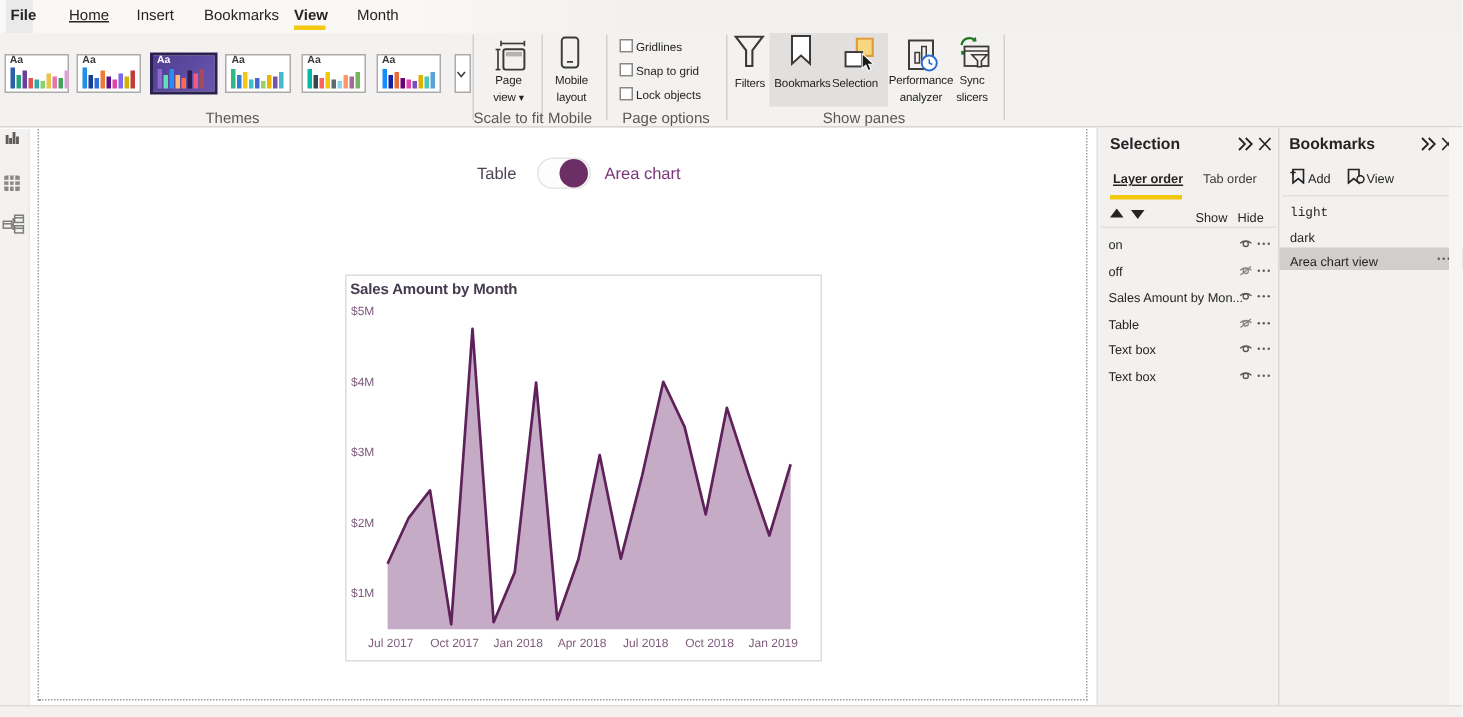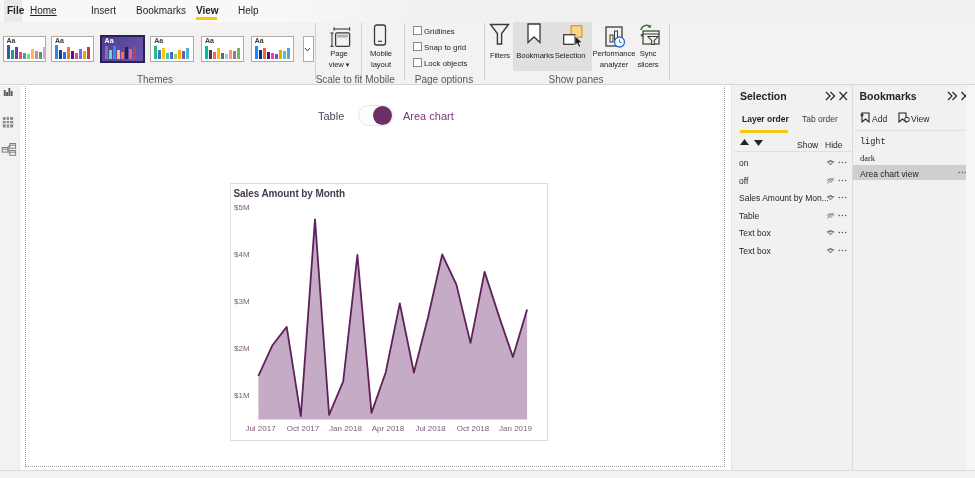--- a/index.html
+++ b/index.html
@@ -39,25 +39,25 @@
 #bmpanel { left:852px; width:123px; border-left:1px solid #dcdad8; }
 .ptitle { position:absolute; left:8px; top:5px; font-size:10.5px; font-weight:bold; color:#252423; }
 .prow { position:absolute; font-size:8.5px; color:#252423; }
 .hsep { position:absolute; height:1px; background:#e1dfdd; }
 </style>
 </head>
 <body>
 
 <div class="abs" id="menubar">
   <div class="tab" id="filetab">File</div>
-  <div class="tab" style="left:30px;width:26px;text-decoration:underline;">Home</div>
+  <div class="tab" style="left:46px;width:26px;text-decoration:underline;">Home</div>
   <div class="tab" style="left:91px;width:24px;">Insert</div>
   <div class="tab" style="left:136px;width:40px;">Bookmarks</div>
   <div class="tab" style="left:196px;width:21px;font-weight:bold;">View</div>
-  <div class="tab" style="left:238px;width:20px;">Help</div>
+  <div class="tab" style="left:238px;width:20px;">Month</div>
   <div style="position:absolute;left:196px;top:17px;width:21px;height:2.5px;background:#f2c811;"></div>
 </div>
 
 <div class="abs" id="ribbon">
   <div id="themes">
       <div class="themecard" style="left:2.5px;">
         <div class="aa">Aa</div>
         <div class="bars">
           <i style="background:#2c5ea9;height:14px;"></i>
           <i style="background:#26a07a;height:9px;"></i>
@@ -278,21 +278,21 @@
       </g>
   </svg>
 </div>
 
 <div class="abs panel" id="selpanel">
   <div class="ptitle">Selection</div>
   <svg style="position:absolute;left:93px;top:6px;" width="24" height="10" viewBox="0 0 24 10">
     <path d="M1 1 L5 5 L1 9 M5.5 1 L9.5 5 L5.5 9" fill="none" stroke="#252423" stroke-width="1.2"></path>
     <path d="M14.5 1 L22 9 M22 1 L14.5 9" fill="none" stroke="#252423" stroke-width="1.1"></path>
   </svg>
-  <div class="prow" style="left:10px;top:29px;color:#252423;font-weight:bold;">Layer order</div>
+  <div class="prow" style="left:10px;top:29px;color:#252423;font-weight:bold;text-decoration:underline;">Layer order</div>
   <div class="prow" style="left:70px;top:29px;color:#3b3a39;">Tab order</div>
   <div style="position:absolute;left:8px;top:45px;width:48px;height:2.5px;background:#f2c811;"></div>
   <svg style="position:absolute;left:8px;top:54px;" width="26" height="7" viewBox="0 0 26 7">
     <path d="M0 6 L4.5 0 L9 6 Z" fill="#252423"></path>
     <path d="M14 1 L18.5 7 L23 1 Z" fill="#252423"></path>
   </svg>
   <div class="prow" style="left:65px;top:55px;">Show</div>
   <div class="prow" style="left:93px;top:55px;">Hide</div>
   <div class="hsep" style="left:2px;top:66px;width:117px;"></div>
   <div id="selitems">
@@ -390,21 +390,21 @@
       <div style="position:absolute;left:45px;top:27px;">
         <svg width="12" height="11" viewBox="0 0 12 11">
           <path d="M1 1 L8 1 L8 10 L4.5 7 L1 10 Z" fill="none" stroke="#252423" stroke-width="1.1"></path>
           <circle cx="9" cy="7.5" r="2.3" fill="#f2f1f0" stroke="#252423" stroke-width="1"></circle>
         </svg>
       </div>
       <div class="prow" style="left:58px;top:29px;">View</div>
     </div>
   <div class="hsep" style="left:2px;top:45px;width:119px;"></div>
   <div class="prow" style="left:7px;top:52px;font-family:Liberation Mono, monospace;">light</div>
-  <div class="prow" style="left:7px;top:67.5px;font-family:Liberation Serif, serif;">dark</div>
+  <div class="prow" style="left:7px;top:67.5px;">dark</div>
   <div style="position:absolute;left:0px;top:80px;width:123px;height:14.5px;background:#d1cfcd;">
     <div class="prow" style="left:7px;top:3.5px;">Area chart view</div>
     <svg style="position:absolute;left:105px;top:6px;" width="9" height="3" viewBox="0 0 9 3">
         <circle cx="1.2" cy="1.5" r="0.8" fill="#5a5856"></circle>
         <circle cx="4.5" cy="1.5" r="0.8" fill="#5a5856"></circle>
         <circle cx="7.8" cy="1.5" r="0.8" fill="#5a5856"></circle>
       </svg>
   </div>
 </div>
 

